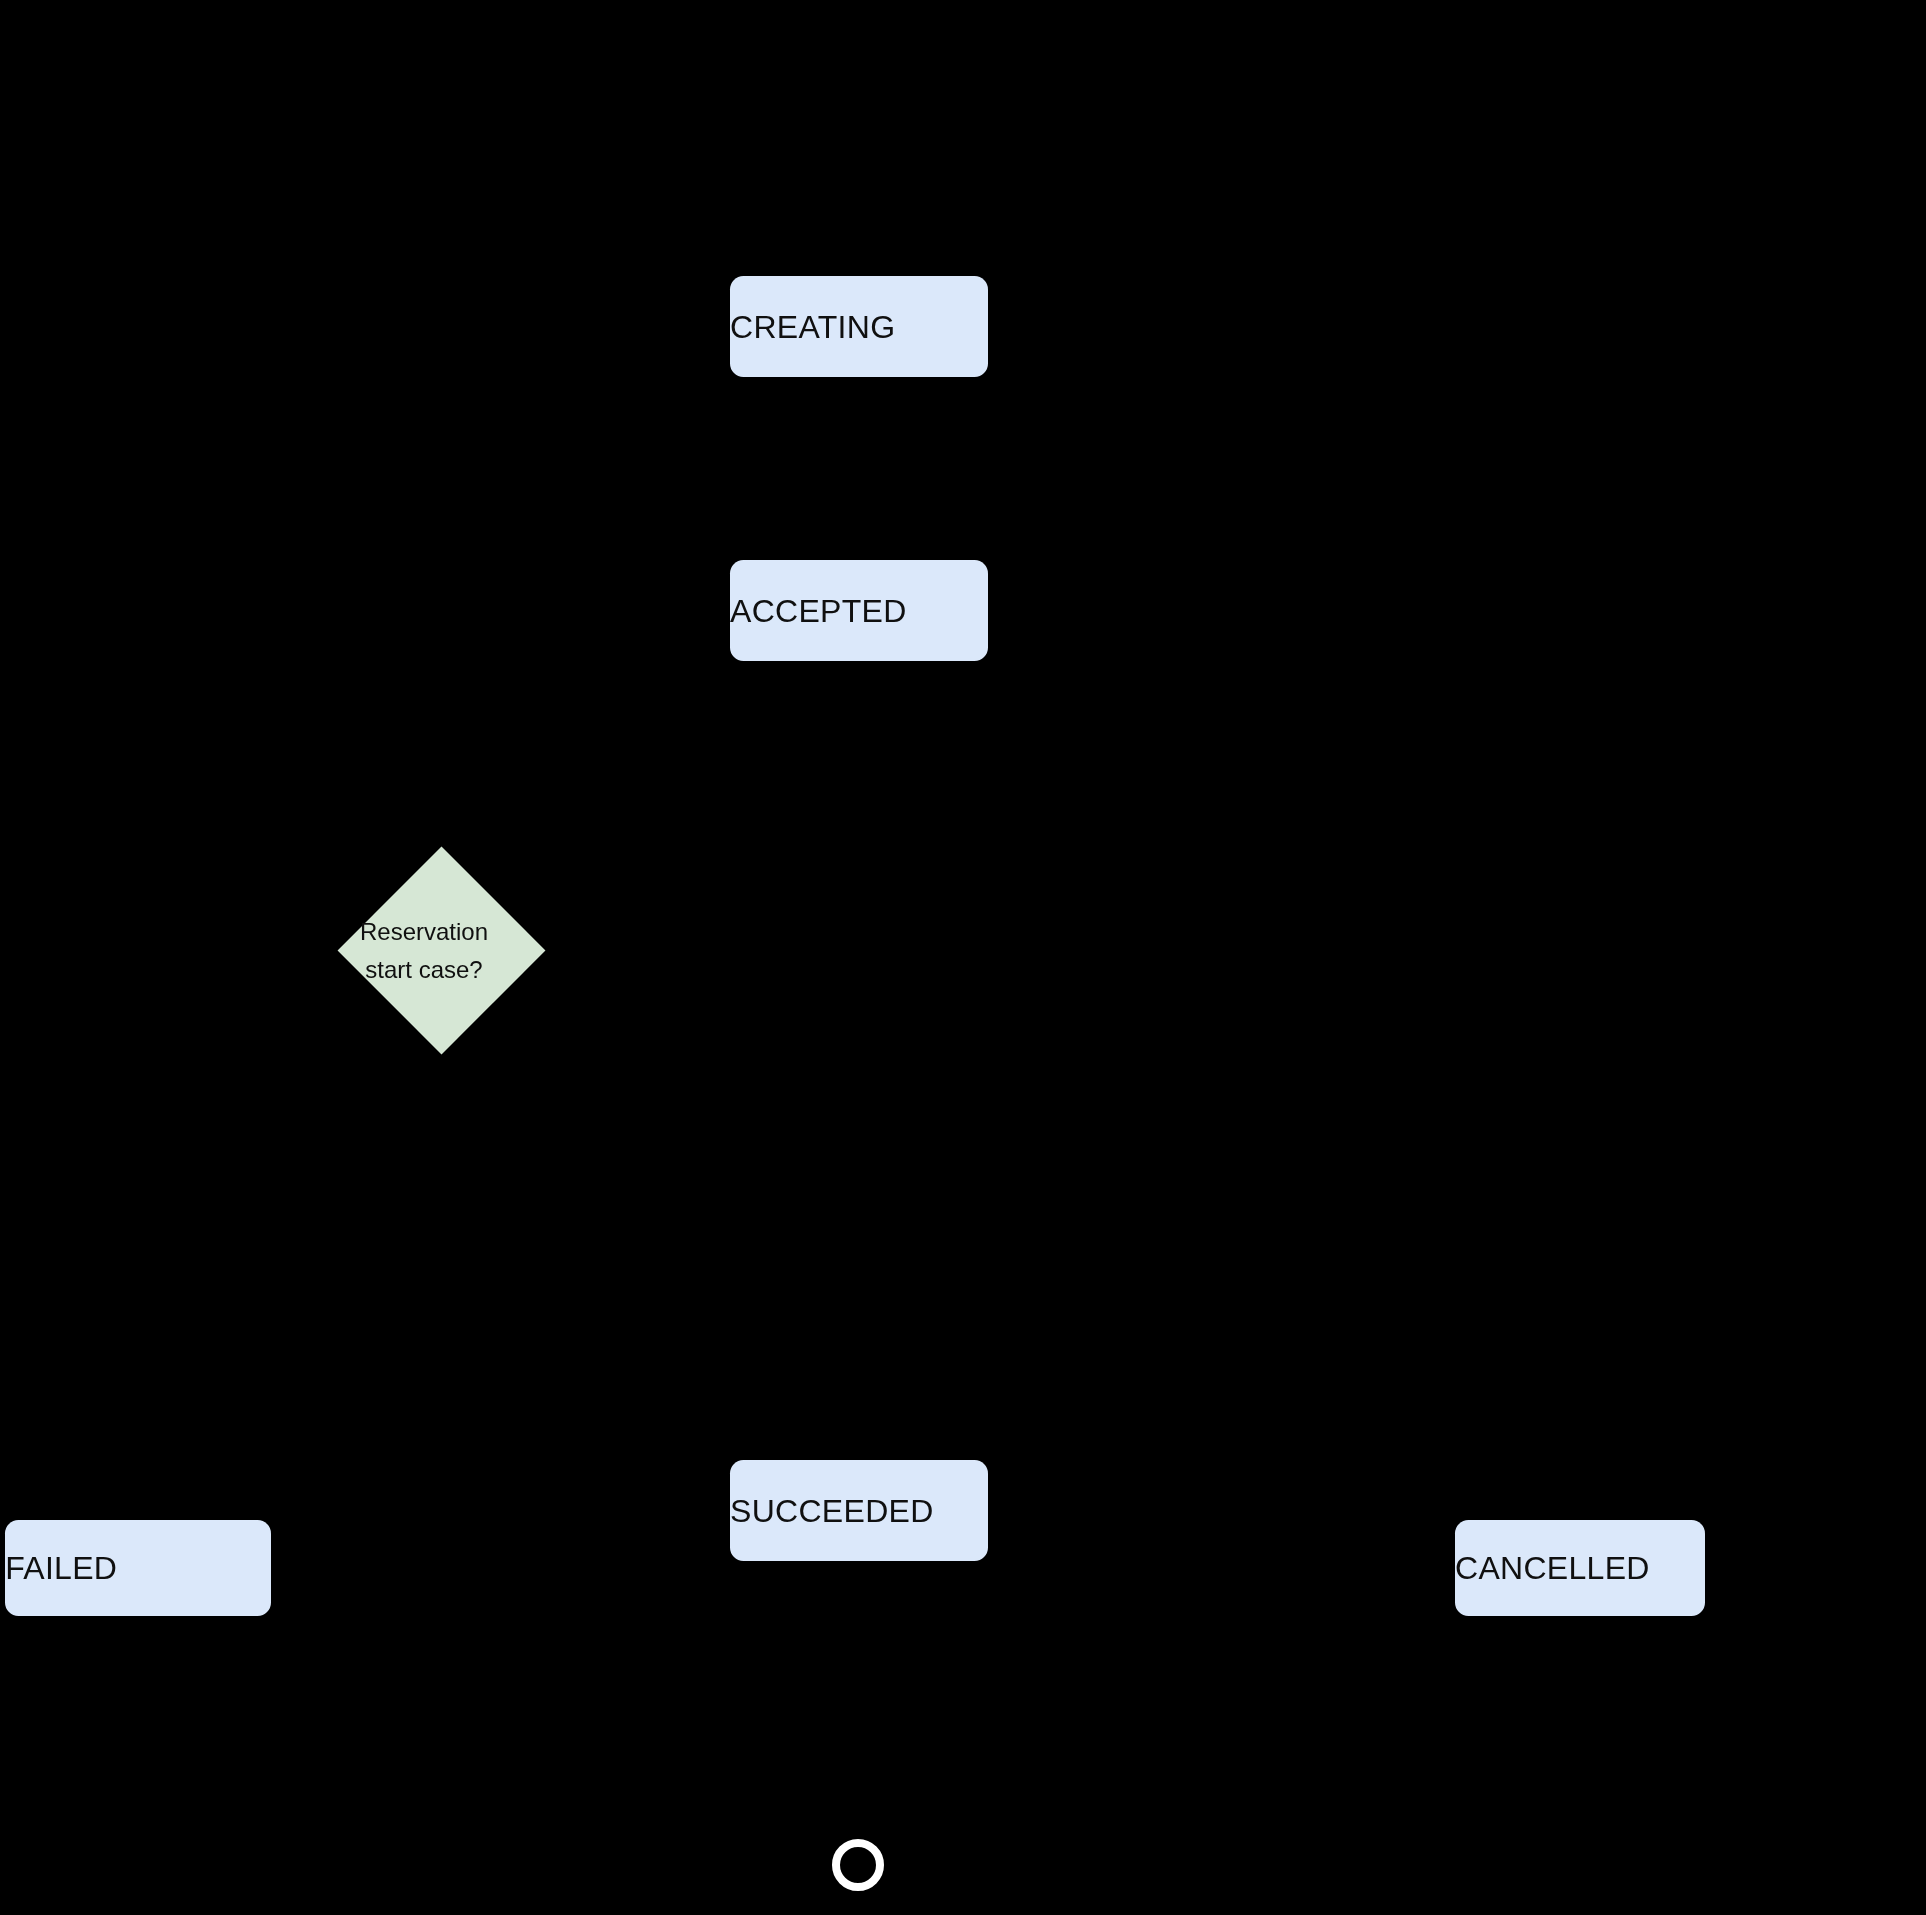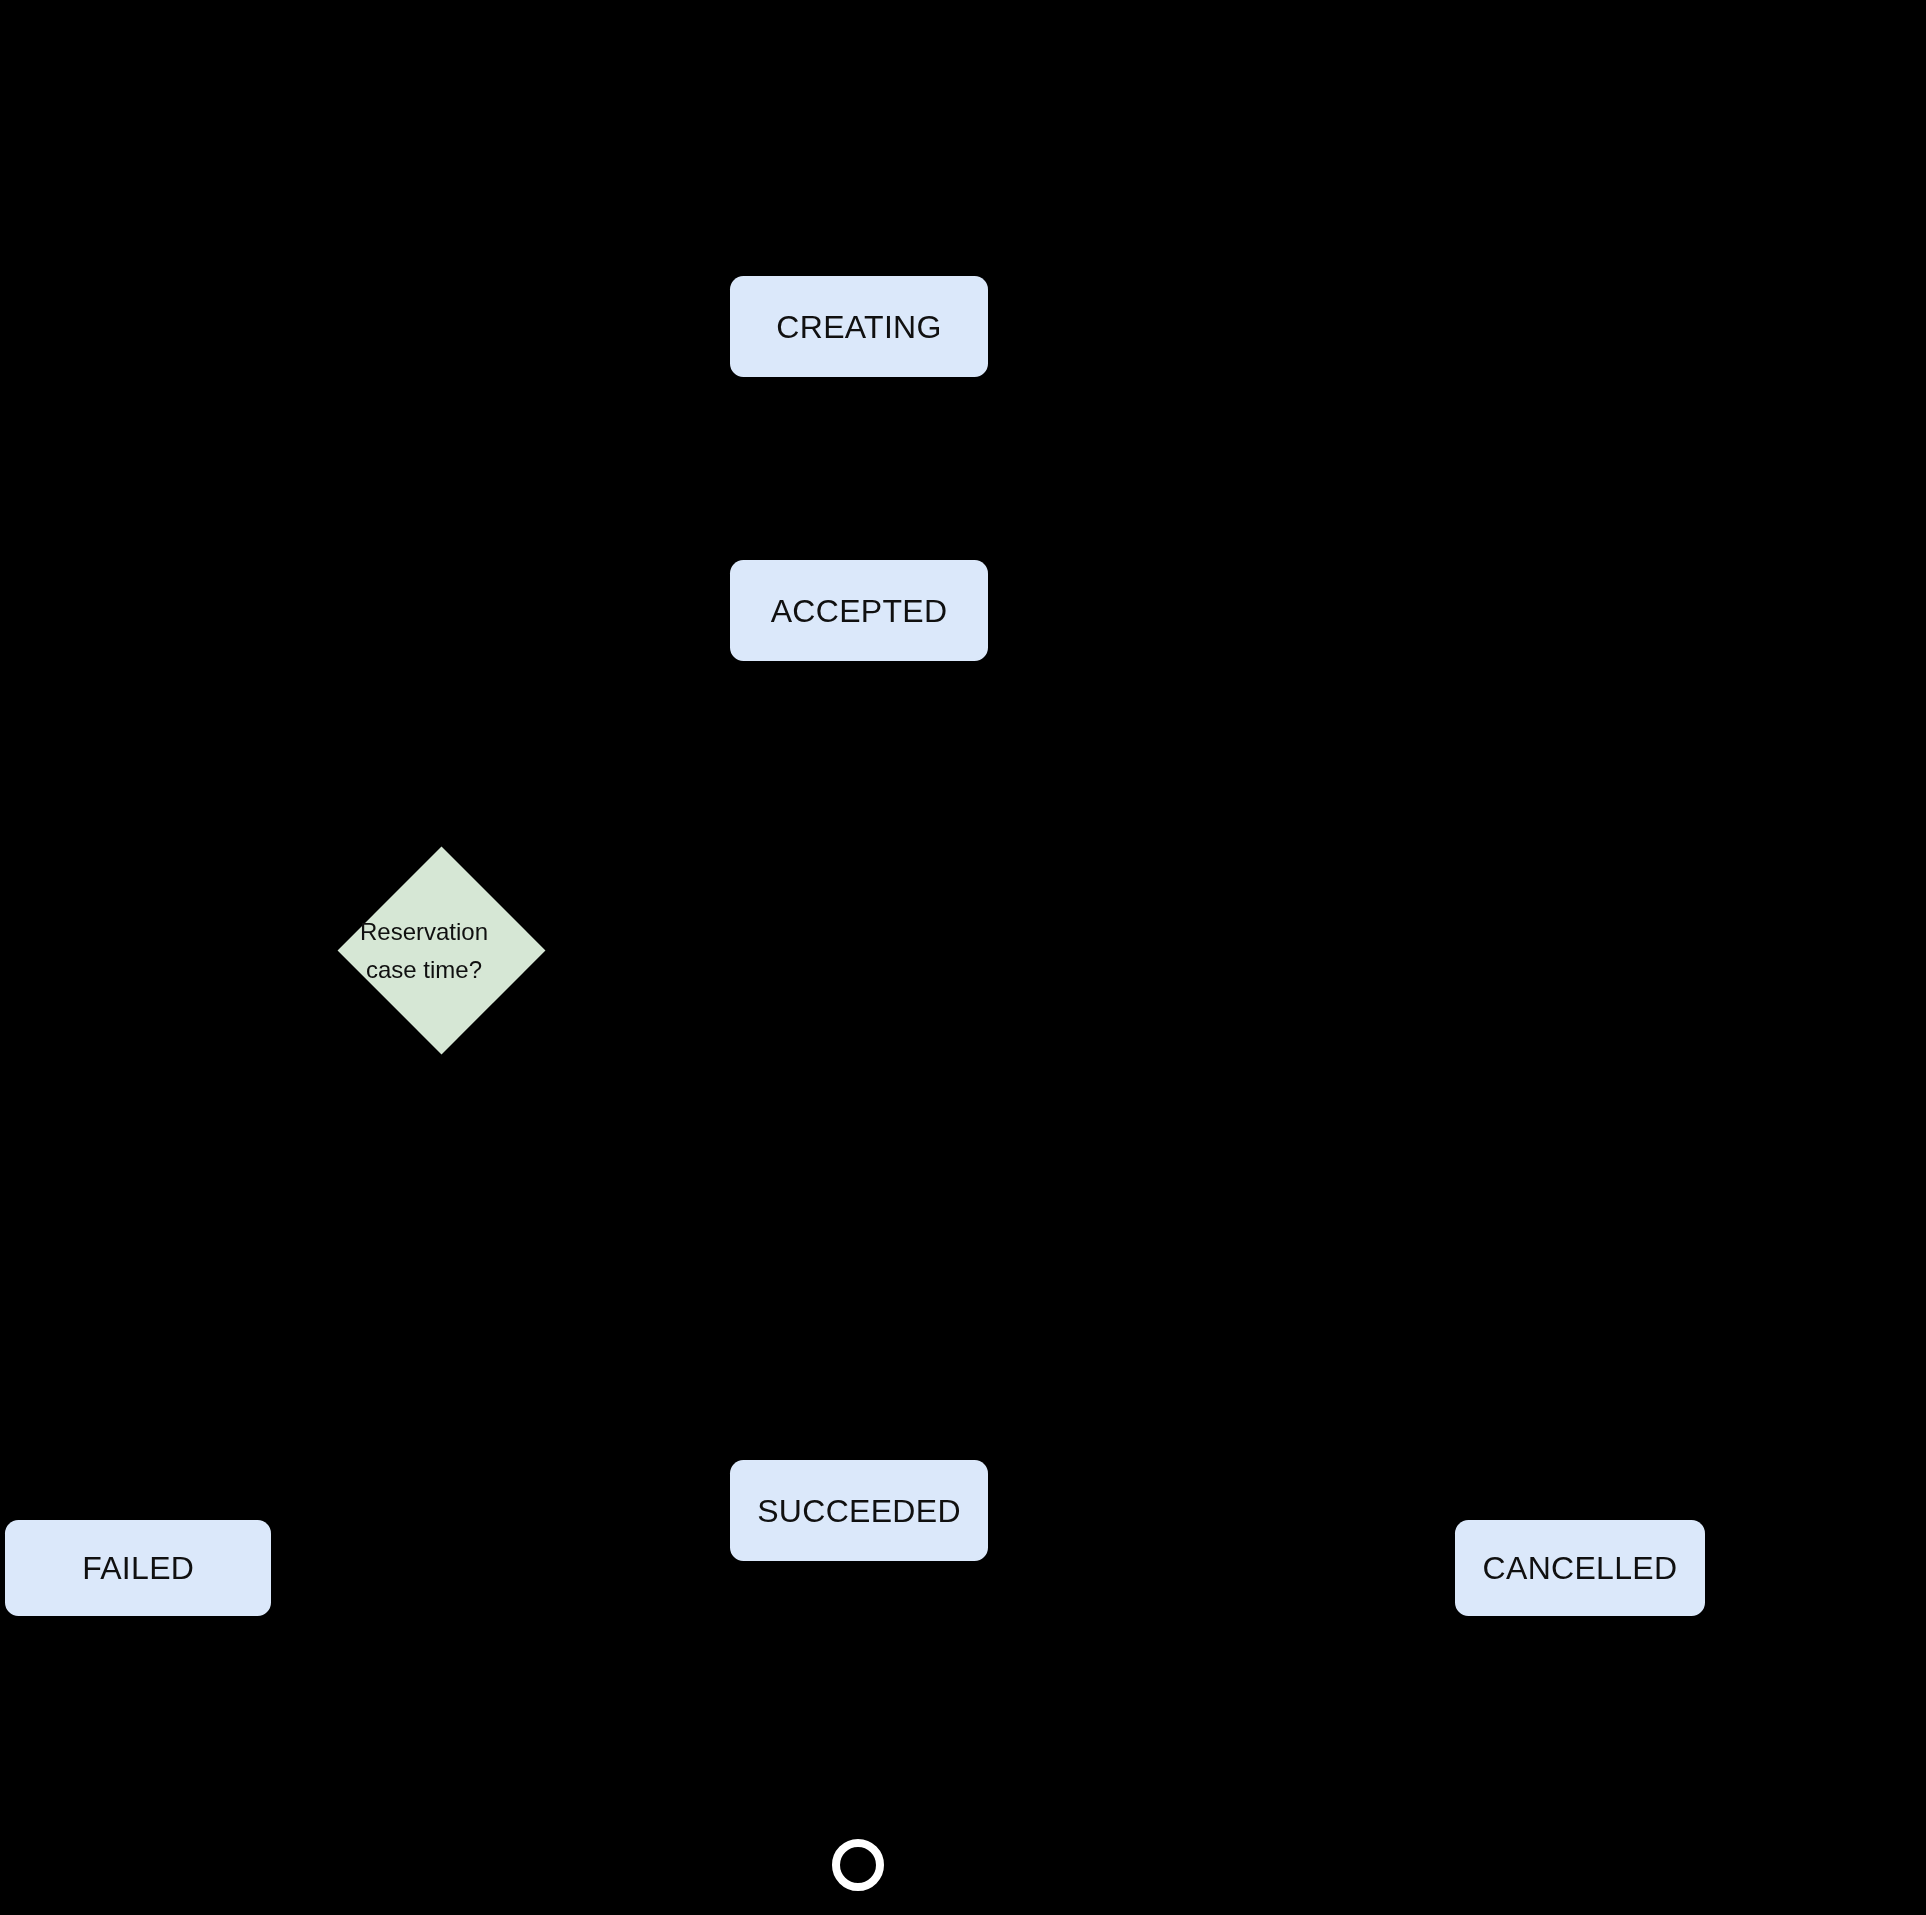--- a/index.html
+++ b/index.html
@@ -16,21 +16,20 @@
     font-family: "Liberation Sans", "DejaVu Sans", sans-serif;
   }
 
   
   .state-box {
     position: absolute;
     background: #dbe8fa;
     border-radius: 13.4px;
     display: flex;
     align-items: center;
-    justify-content: center;
     box-sizing: border-box;
   }
   .state-box .label {
     color: #101010;
     font-size: 32px;
     font-weight: 400;
     letter-spacing: 0.3px;
     line-height: 1;
     white-space: nowrap;
   }
@@ -135,21 +134,21 @@
     <span class="label">CREATING</span>
   </div>
 
   <div class="state-box" style="left:730px; top:560px; width:258px; height:101px;">
     <span class="label">ACCEPTED</span>
   </div>
 
   <div class="decision" style="left:368px; top:877px; width:147px; height:147px;">
     <span class="shape"></span>
     <span class="label" style="width:217px; margin-left:-35px;">Reservation
-case time?</span>
+start case?</span>
   </div>
 
 
 
 
   <div class="state-box" style="left:5.2px; top:1520px; width:266px; height:96px;">
     <span class="label">FAILED</span>
   </div>
 
   <div class="state-box" style="left:730px; top:1460px; width:258px; height:101px;">

